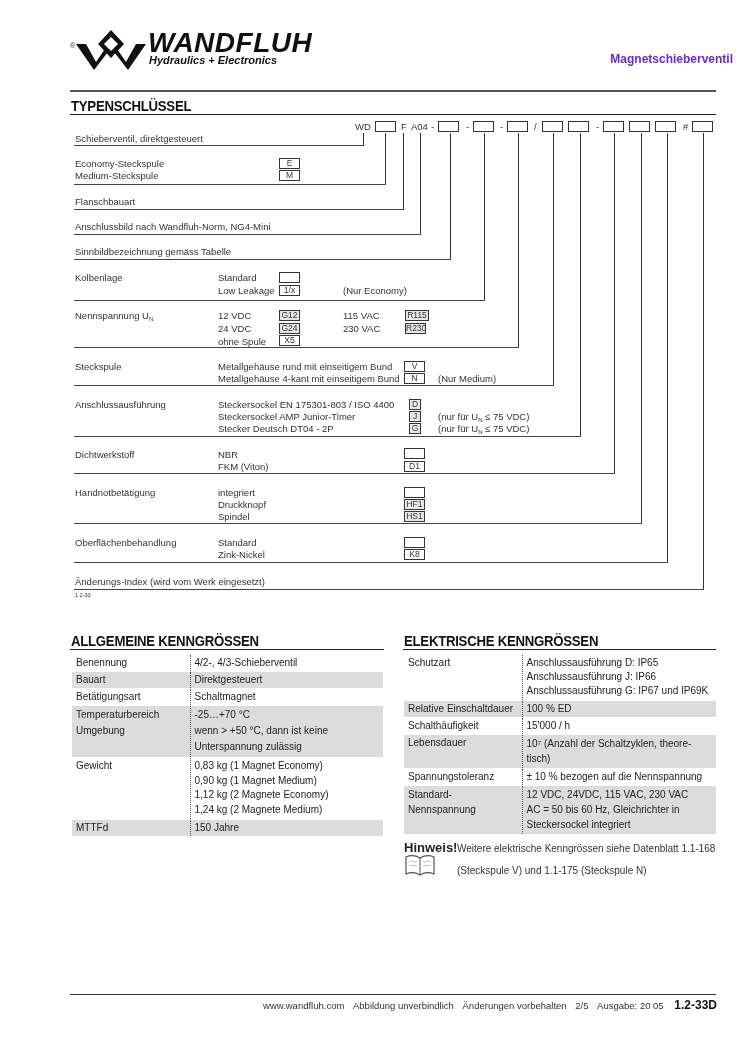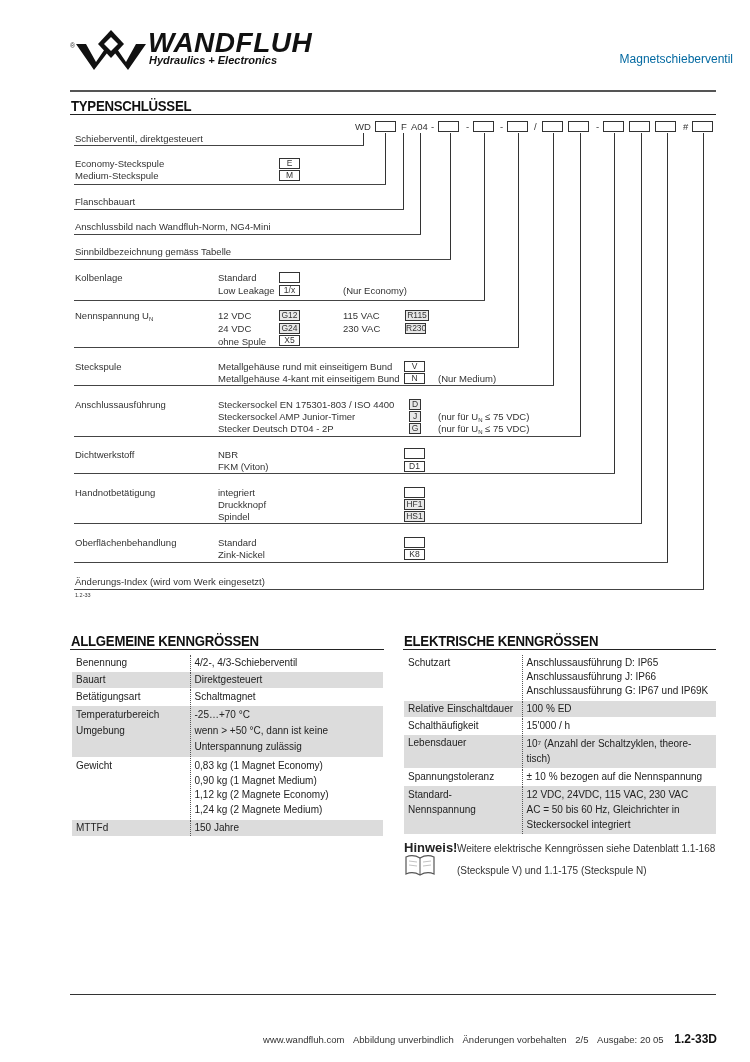--- a/index.html
+++ b/index.html
@@ -3,21 +3,21 @@
 <meta charset="utf-8">
 <style>
   * { box-sizing: border-box; margin: 0; padding: 0; }
   html, body { width: 750px; height: 1062px; background: #fff; overflow: hidden; }
   body { position: relative; font-family: "Liberation Sans", "DejaVu Sans", sans-serif; color: #2a2a2a; }
   .abs { position: absolute; }
   
   .brand-name { left: 148px; top: 27px; font-size: 28px; font-weight: bold; font-style: italic; color: #111; letter-spacing: 0.5px; }
   .brand-sub { left: 149px; top: 54px; font-size: 11px; font-weight: bold; font-style: italic; color: #111; }
   .reg { left: 70px; top: 42px; font-size: 7px; color: #333; }
-  .doc-title { right: 17px; top: 52px; font-size: 12px; font-weight: normal; color: #0369a1; }
+  .doc-title { right: 17px; top: 52px; font-size: 12px; font-weight: bold; color: #6d28d9; }
   .hr-top { left: 70px; top: 90px; width: 646px; height: 2px; background: #555; }
   .sec-title { font-size: 15px; font-weight: bold; color: #111; letter-spacing: -0.3px; transform: scaleX(0.88); transform-origin: left; }
   .sec-rule { height: 1px; background: #222; }
   
   .code-txt { font-size: 9.5px; color: #333; top: 121px; }
   .cbox { position: absolute; width: 21px; height: 11px; border: 1px solid #333; background: #fff; }
   .vl { position: absolute; width: 1px; background: #333; }
   .hl { position: absolute; height: 1px; background: #444; }
   .lbl { position: absolute; font-size: 9.5px; color: #333; white-space: nowrap; }
   .obox { position: absolute; height: 11px; border: 1px solid #333; font-size: 8.5px; line-height: 9px; text-align: center; color: #333; background:#fff; }
@@ -25,21 +25,21 @@
   sub { font-size: 6px; vertical-align: -2px; }
   
   table.kt { position: absolute; border-collapse: collapse; font-size: 10px; color: #222; }
   table.kt td { padding: 1px 4px 2px 4px; vertical-align: top; line-height: 13px; }
   table.kt td.k { border-right: 1px dotted #555; }
   table.kt tr.g td { background: #dcdcdc; }
   table.kt tr td { border-bottom: 1px solid #fff; }
   .hinweis-lbl { left: 404px; top: 840px; font-size: 13px; font-weight: bold; color: #222; }
   .hinweis-txt { left: 457px; top: 838px; font-size: 10px; line-height: 22px; color: #333; width: 280px; }
   .foot-rule { left: 70px; top: 994px; width: 646px; height: 1px; background: #333; }
-  .footer { right: 33px; top: 1032px; font-size: 9.5px; color: #333; white-space: nowrap; text-align: center; }
+  .footer { right: 33px; top: 998px; font-size: 9.5px; color: #333; white-space: nowrap; text-align: center; }
   .footer .code { font-size: 12px; font-weight: bold; color: #111; margin-left: 8px; }
   .footer span { margin-left: 6px; }
 </style>
 </head>
 <body>
 
 <div class="abs reg">®</div>
 <svg class="abs" style="left:76px;top:30px;" width="70" height="42" viewBox="0 0 70 42">
   <polygon points="0,14 10,14 20,32 35,10 50,32 60,14 70,14 52,40 35,18 18,40" fill="#111"></polygon>
   <polygon points="35,0 48,14 35,28 22,14" fill="#111"></polygon>

